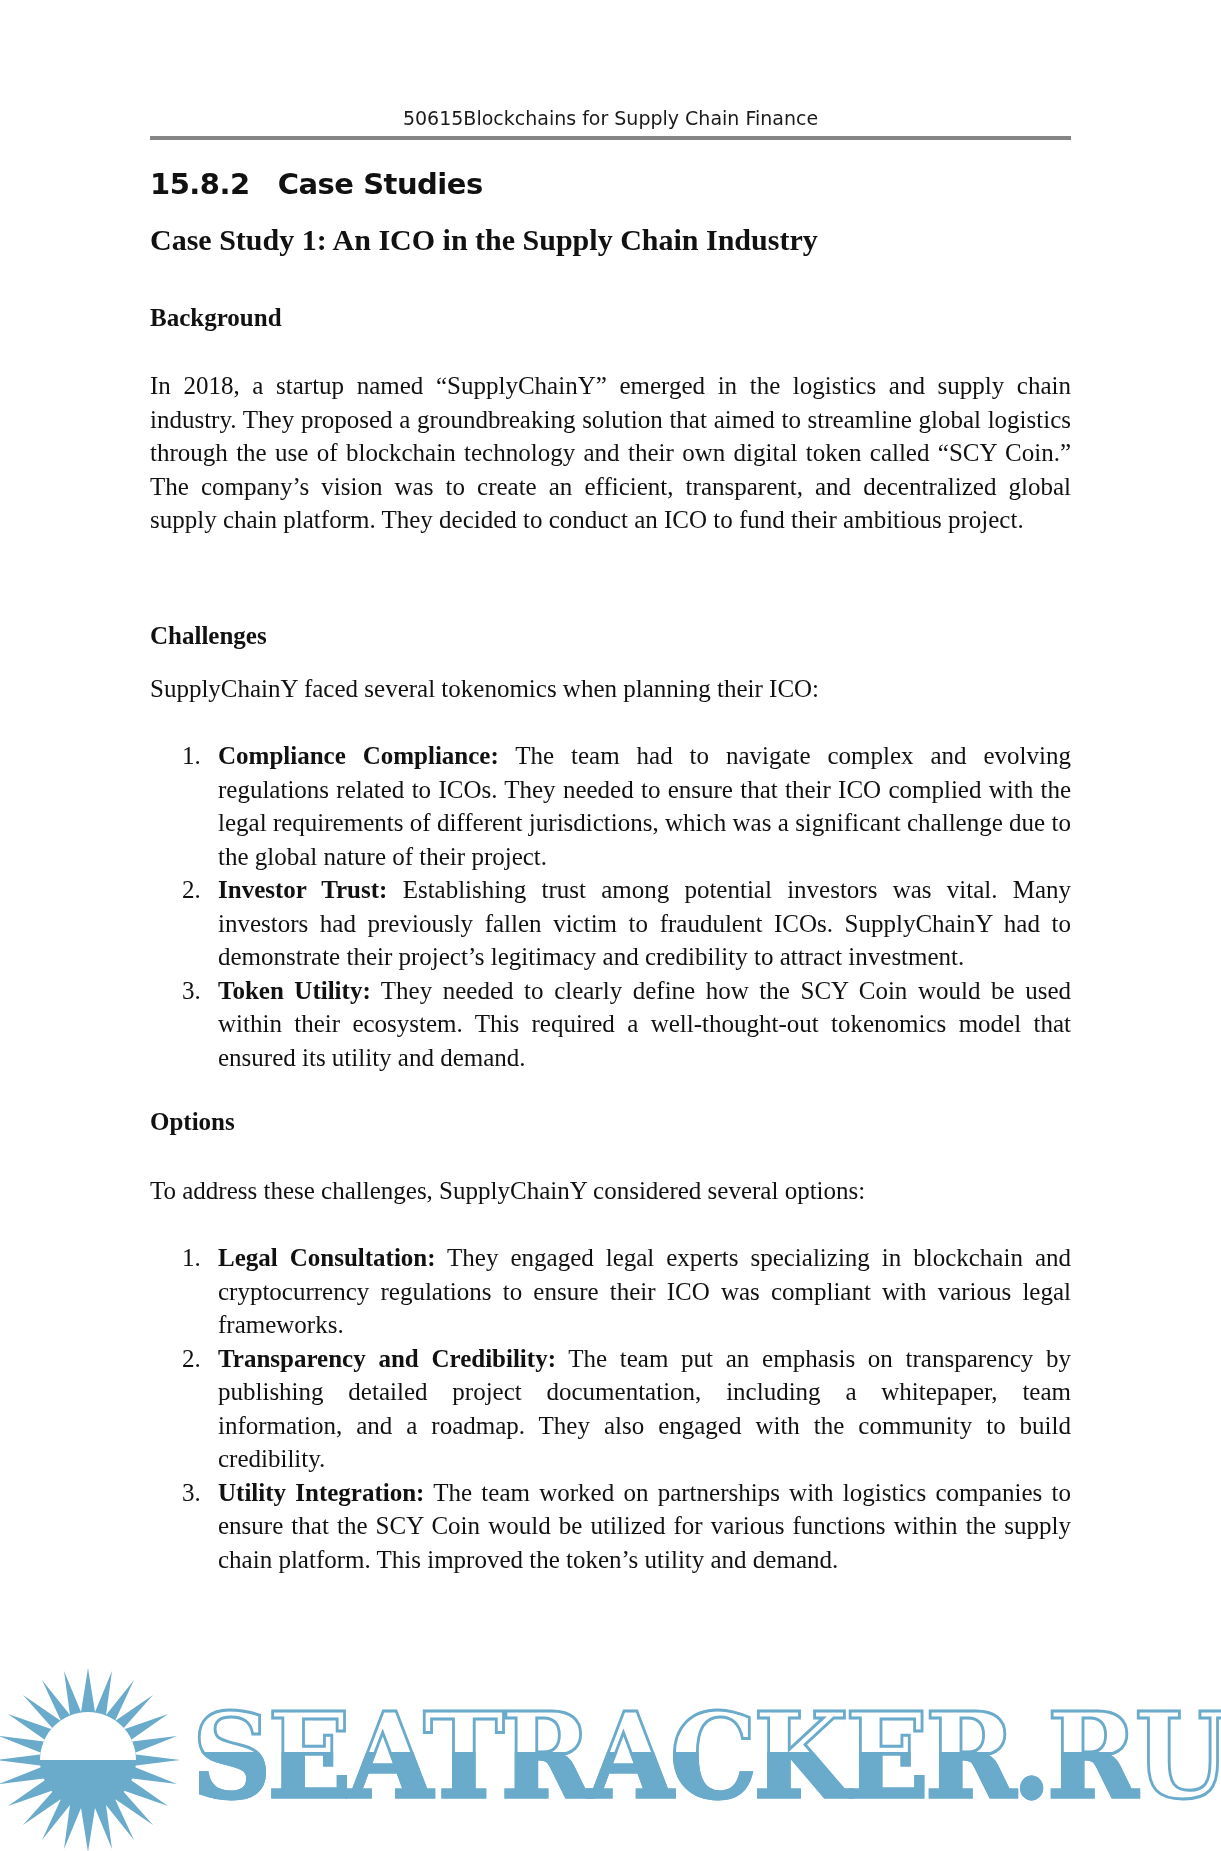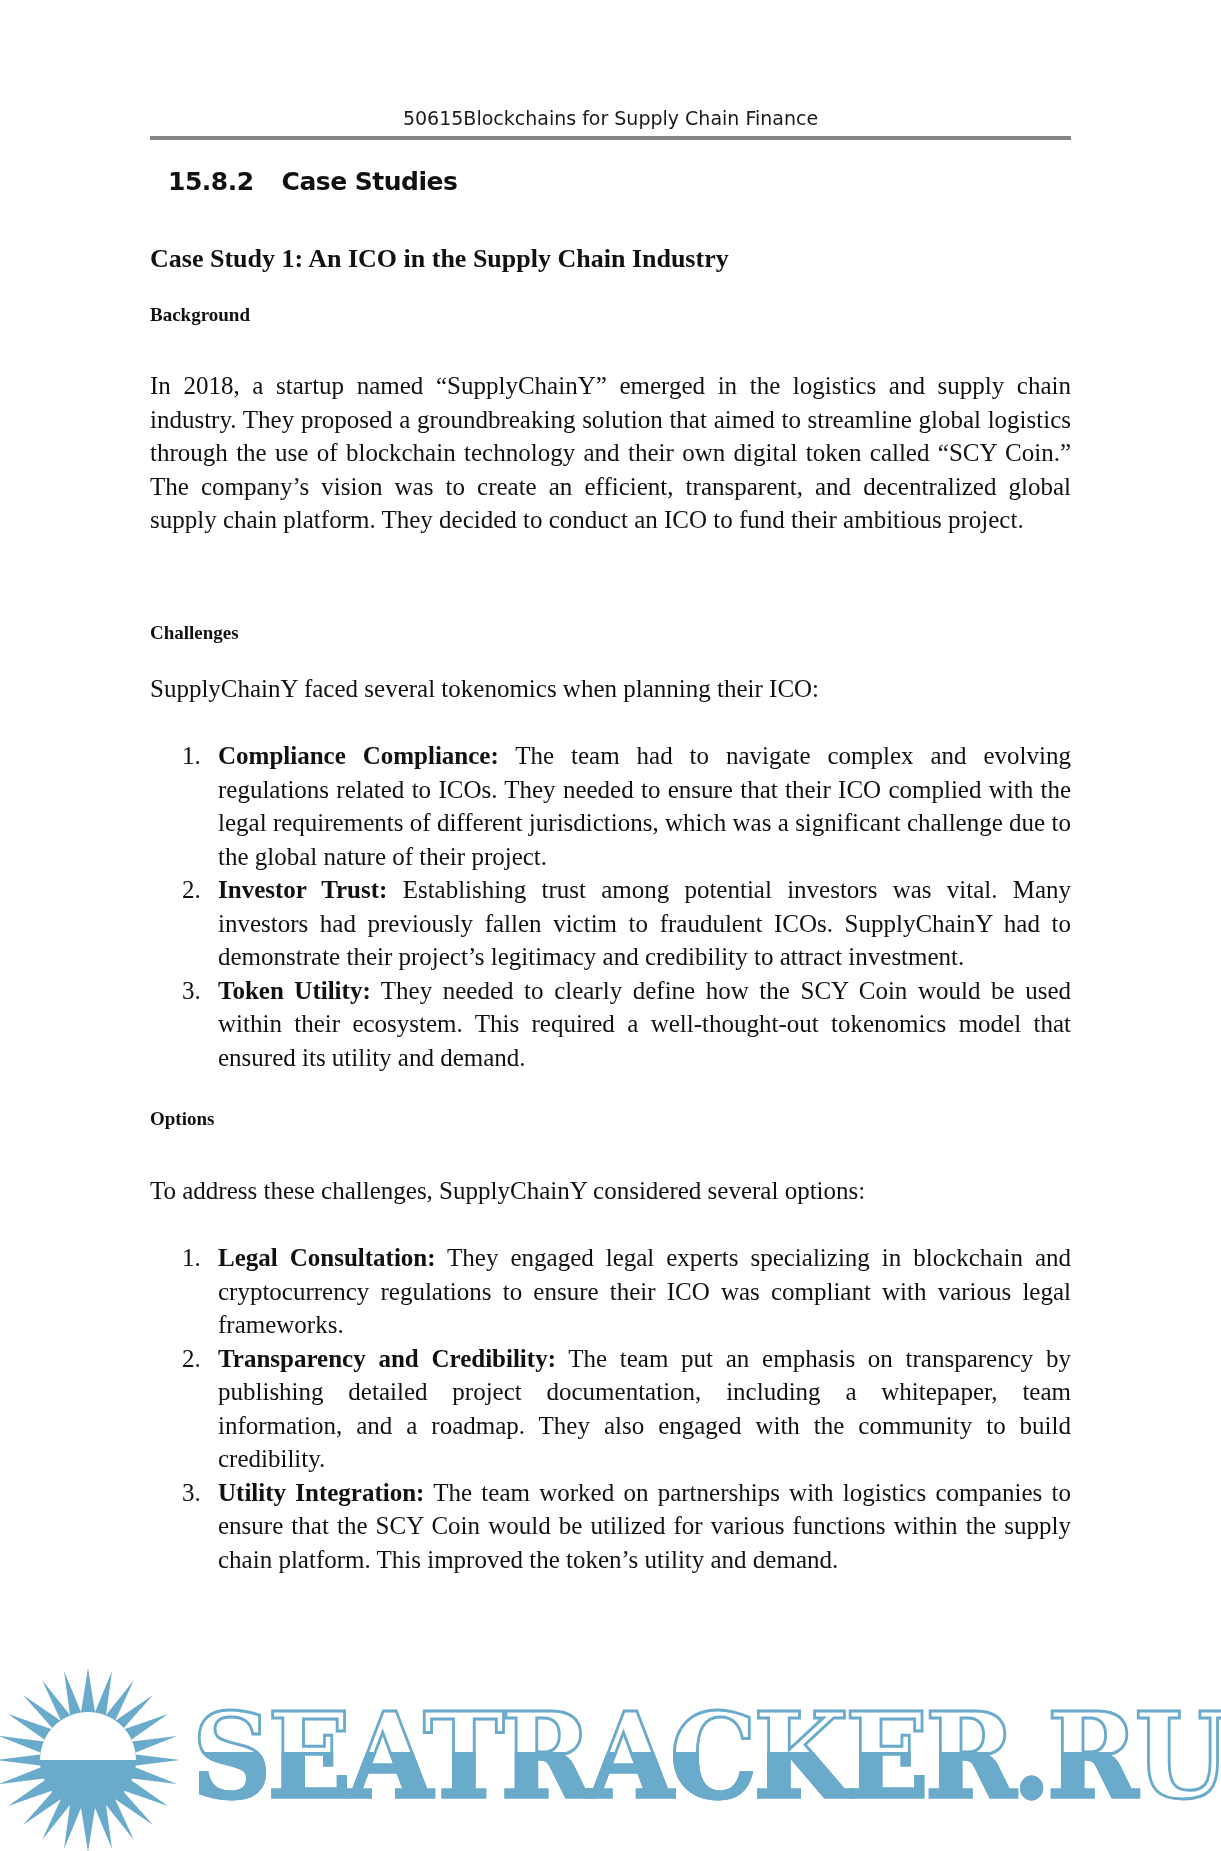--- a/index.html
+++ b/index.html
@@ -6,31 +6,31 @@
   body { width: 1221px; height: 1851px; position: relative; overflow: hidden; color: #111; }
   .page { position: absolute; left: 150px; top: 0; width: 921px; }
   .running-head {
     position: absolute; left: 0; top: 103px; width: 921px; height: 26px;
     font-family: "DejaVu Sans", sans-serif; font-size: 19px; color: #1a1a1a;
     display: flex; justify-content: center; align-items: flex-end;
   }
   .running-head .chap-num { }
   .rule { position: absolute; left: 0; top: 136px; width: 921px; height: 4px; background: #858585; }
   .section-heading {
-    position: absolute; left: 18px; top: 167px; font-family: "DejaVu Sans", sans-serif;
-    font-weight: bold; font-size: 25px; letter-spacing: -0.5px; color: #111; white-space: nowrap;
+    position: absolute; left: 0; top: 167px; font-family: "DejaVu Sans", sans-serif;
+    font-weight: bold; font-size: 29px; letter-spacing: -0.5px; color: #111; white-space: nowrap;
   }
   .section-heading .num { margin-right: 28px; }
   .h-case {
-    position: absolute; left: 0; top: 244px; font-family: "Liberation Serif", serif;
-    font-weight: bold; font-size: 26px; white-space: nowrap;
+    position: absolute; left: 0; top: 223px; font-family: "Liberation Serif", serif;
+    font-weight: bold; font-size: 30px; white-space: nowrap;
   }
   .subhead {
     position: absolute; left: 0; font-family: "Liberation Serif", serif;
-    font-weight: bold; font-size: 19px; white-space: nowrap;
+    font-weight: bold; font-size: 25px; white-space: nowrap;
   }
   .para {
     position: absolute; left: 0; width: 921px; font-family: Liberation Serif, serif;
     font-size: 25px; line-height: 33.5px; text-align: justify; hyphens: manual;
   }
   .list { position: absolute; left: 0; width: 921px; margin: 0; padding: 0; list-style: none;
     font-family: "Liberation Serif", serif; font-size: 25px; line-height: 33.5px; }
   .list li { position: relative; padding-left: 68px; text-align: justify; }
   .list .li-num { position: absolute; left: 32px; top: 0; }
   .list .li-term { font-weight: bold; }

